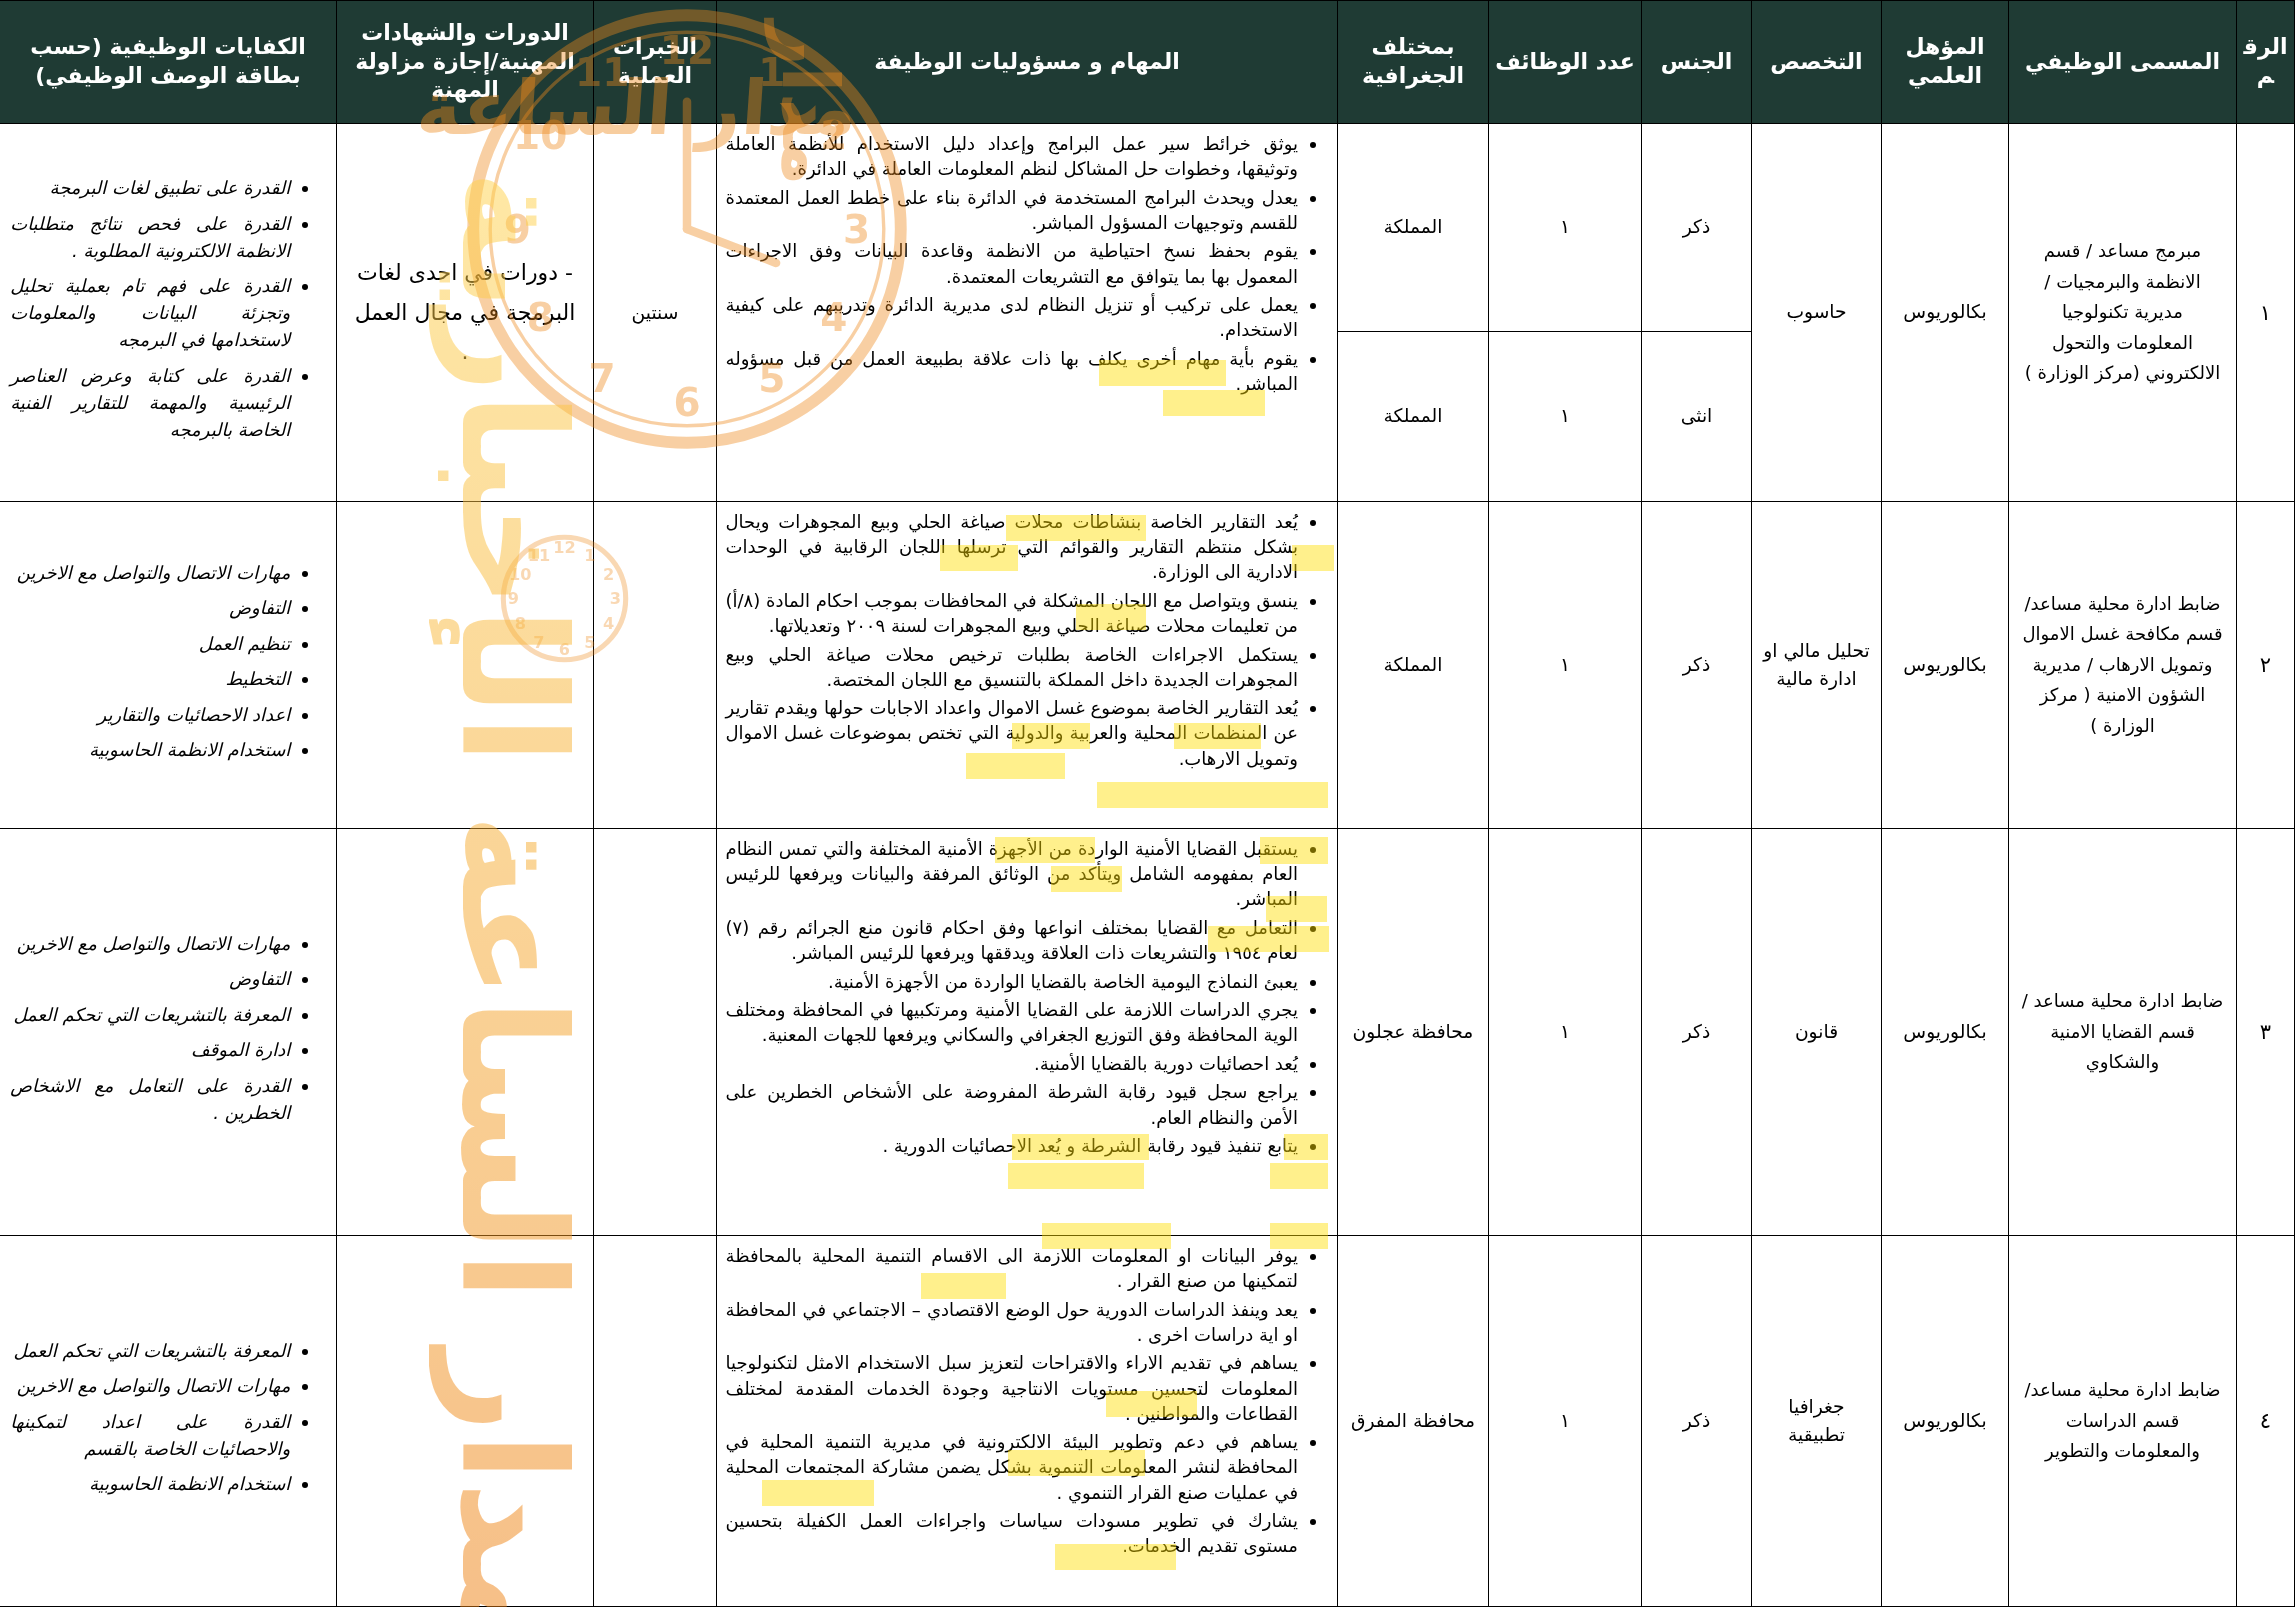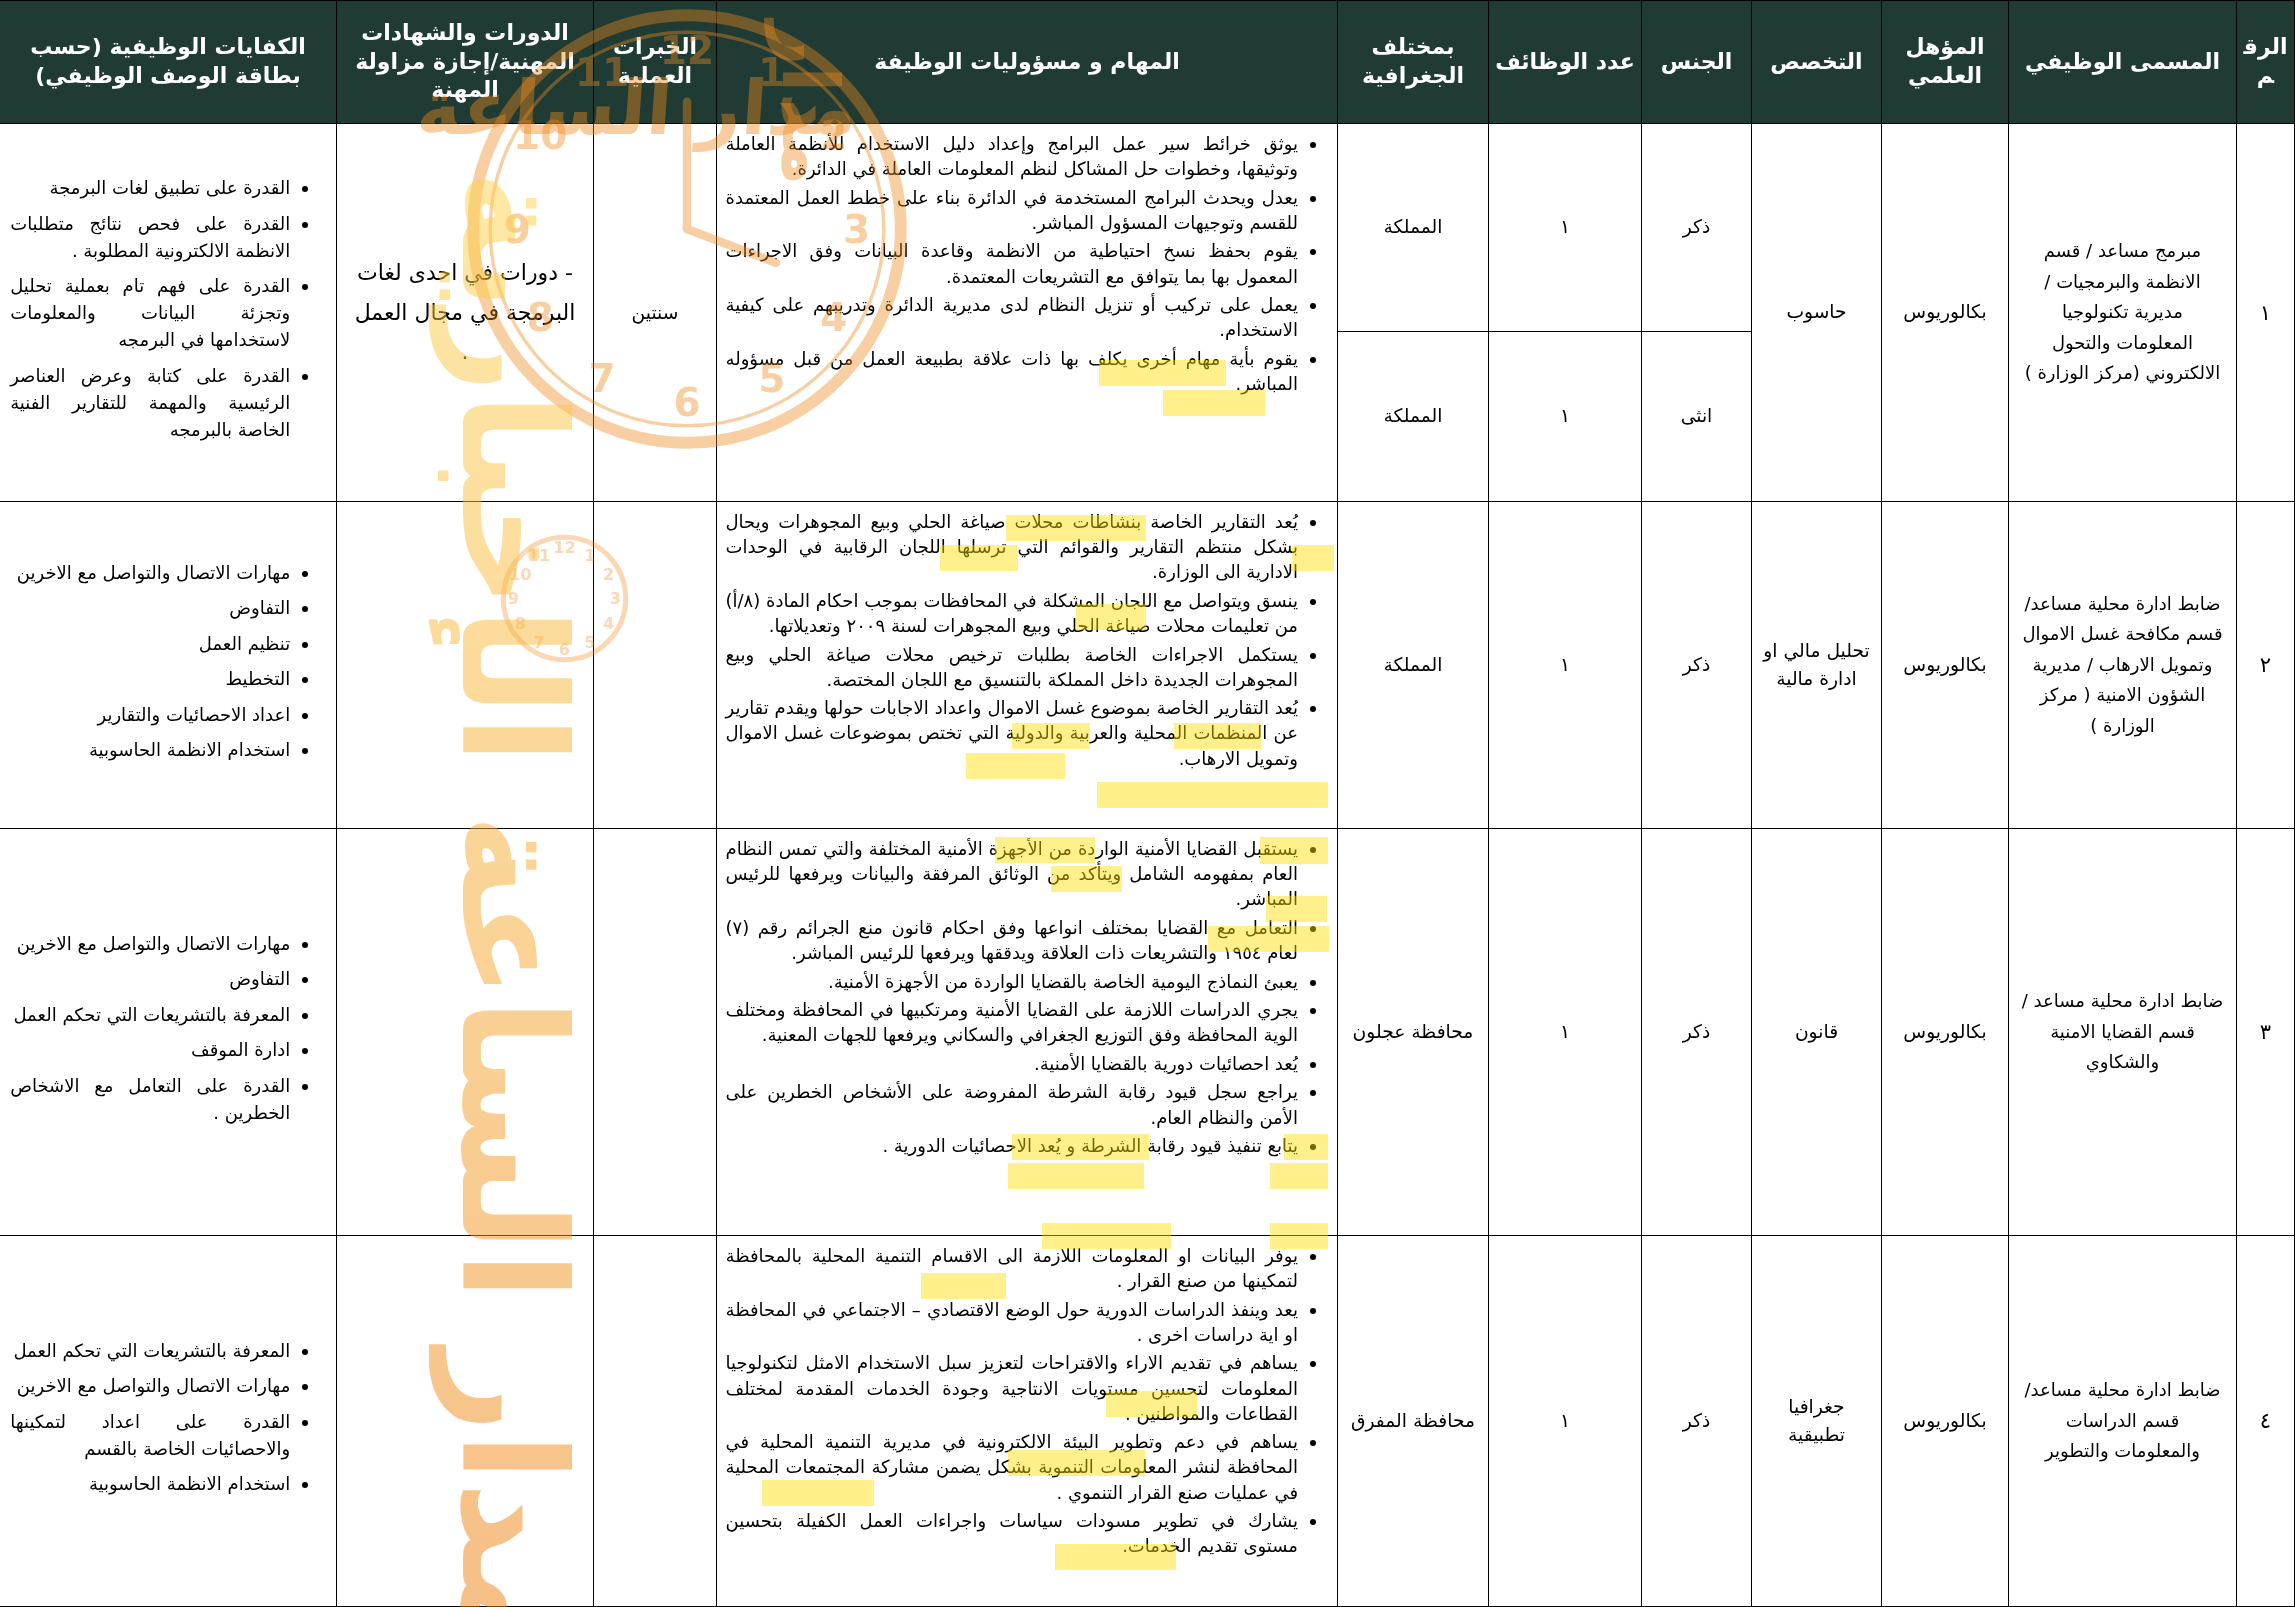--- a/index.html
+++ b/index.html
@@ -58,20 +58,21 @@
   td.tasks ul.blist li{
     font-size:18px;
     line-height:1.4;
     text-align:justify;
     margin:0 0 3.4px 0;
   }
   td.comp{
     vertical-align:middle;
     text-align:right;
     padding:8.5px 18.7px 8.5px 10.2px;
+    font-style:italic;
   }
   td.comp ul.blist li{
     font-size:18px;
     line-height:1.5;
     text-align:justify;
     margin:0 0 8.5px 0;
   }
   td.courses-cell{font-size:22px;line-height:1.8;padding:6.8px 15.3px;}
   td.exp-cell{font-size:18.7px;}
 

